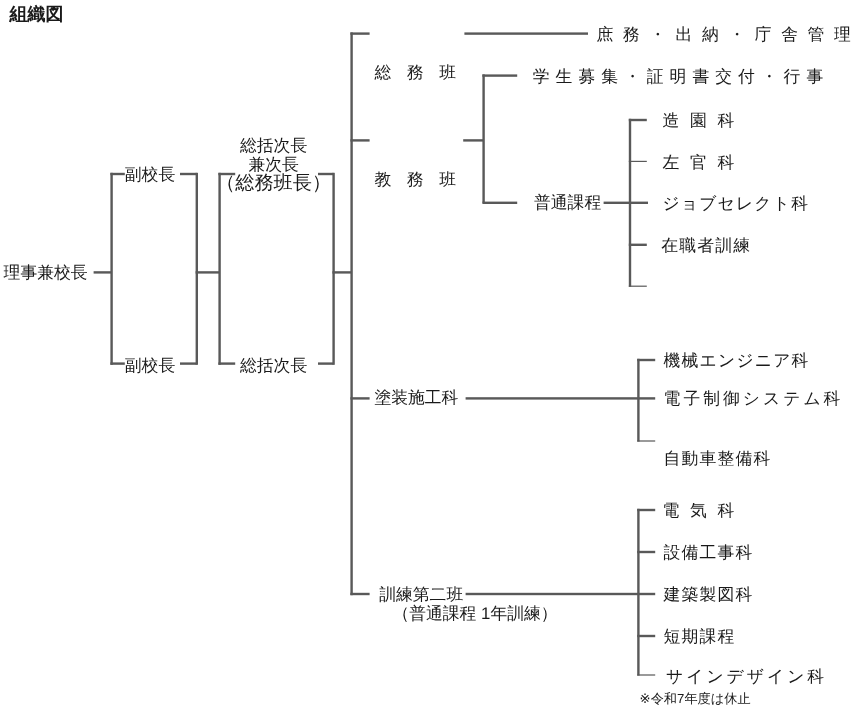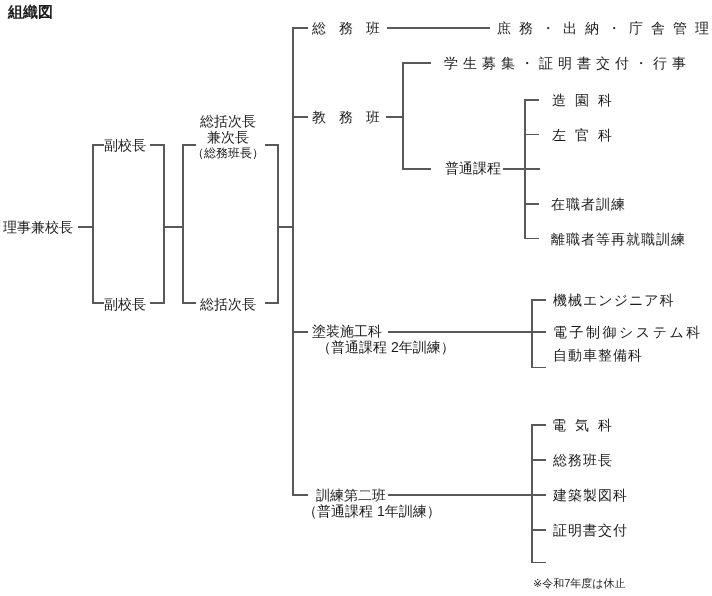--- a/index.html
+++ b/index.html
@@ -14,23 +14,23 @@
   .ttl{
     position:absolute;left:8px;top:3px;
     font-size:15px;font-weight:bold;white-space:nowrap;
   }
   .lbl{
     position:absolute;
     font-size:14px;line-height:1.15;white-space:nowrap;
     transform:translateY(-50%);
   }
   .ctr{transform:translate(-50%,-50%);}
-  .sm{font-size:12px;}
+  .sm{font-size:16px;}
   .xs{font-size:11px;}
-  .sp13{letter-spacing:13px;}
+  .sp13{letter-spacing:13px;margin-top:32px;}
   .sp9{letter-spacing:9px;}
   .sp8{letter-spacing:8px;}
   .sp5{letter-spacing:5px;}
   .sp2{letter-spacing:2.5px;}
   .sp1{letter-spacing:1px;}
   .ln{
     position:absolute;background:var(--line-color,#595959);
   }
   .h{height:1.5px;}
   .v{width:1.5px;}
@@ -104,30 +104,30 @@
   <div class="lbl" style="left:200px;top:304px">総括次長</div>
 
   <div class="lbl sp13" style="left:312px;top:28px">総務班</div>
   <div class="lbl sp8" style="left:497px;top:28px">庶務・出納・庁舎管理</div>
 
   <div class="lbl sp13" style="left:312px;top:117px">教務班</div>
   <div class="lbl sp5" style="left:444px;top:63px">学生募集・証明書交付・行事</div>
   <div class="lbl" style="left:445px;top:168px">普通課程</div>
   <div class="lbl sp9" style="left:552px;top:100px">造園科</div>
   <div class="lbl sp9" style="left:552px;top:134.5px">左官科</div>
+  <div class="lbl sp1" style="left:552px;top:169px">ジョブセレクト科</div>
   <div class="lbl sp1" style="left:551px;top:204px">在職者訓練</div>
-  <div class="lbl sp1" style="left:551px;top:238.5px">離職者等再就職訓練</div>
 
   <div class="lbl" style="left:312px;top:331px">塗装施工科</div>
-  <div class="lbl" style="left:317px;top:347px">（普通課程 2年訓練）</div>
   <div class="lbl sp2" style="left:553px;top:332px">電子制御システム科</div>
   <div class="lbl sp1" style="left:553px;top:300px">機械エンジニア科</div>
-  <div class="lbl sp1" style="left:553px;top:355px">自動車整備科</div>
+  <div class="lbl sp1" style="left:553px;top:382px">自動車整備科</div>
 
   <div class="lbl" style="left:316px;top:495px">訓練第二班</div>
-  <div class="lbl" style="left:303px;top:511px">（普通課程 1年訓練）</div>
+  <div class="lbl" style="left:327px;top:511px">（普通課程 1年訓練）</div>
   <div class="lbl sp9" style="left:552px;top:425px">電気科</div>
-  <div class="lbl sp1" style="left:553px;top:460px">総務班長</div>
+  <div class="lbl sp1" style="left:553px;top:460px">設備工事科</div>
   <div class="lbl sp1" style="left:553px;top:495px">建築製図科</div>
-  <div class="lbl sp1" style="left:553px;top:530px">証明書交付</div>
+  <div class="lbl sp1" style="left:553px;top:530px">短期課程</div>
+  <div class="lbl sp2" style="left:555px;top:562.5px">サインデザイン科</div>
   <div class="lbl xs" style="left:533px;top:583px">※令和7年度は休止</div>
 
 </div>
 
 </body></html>

